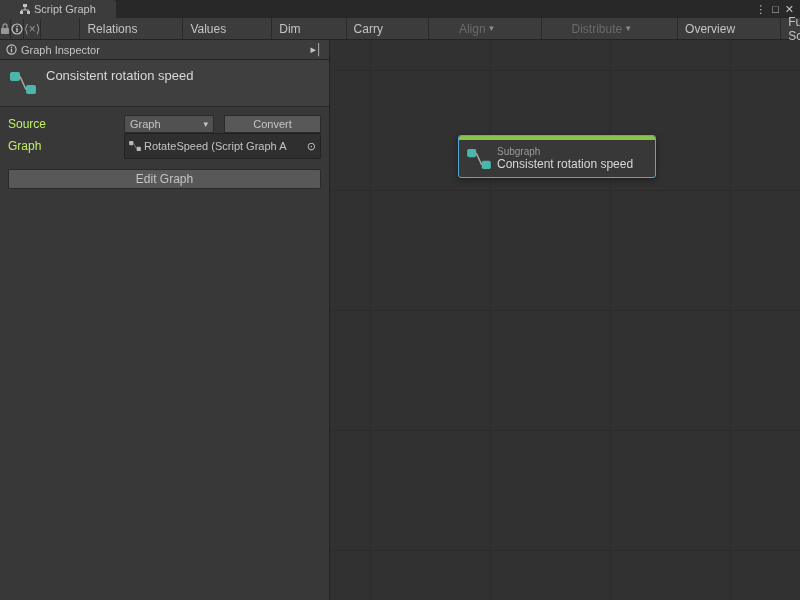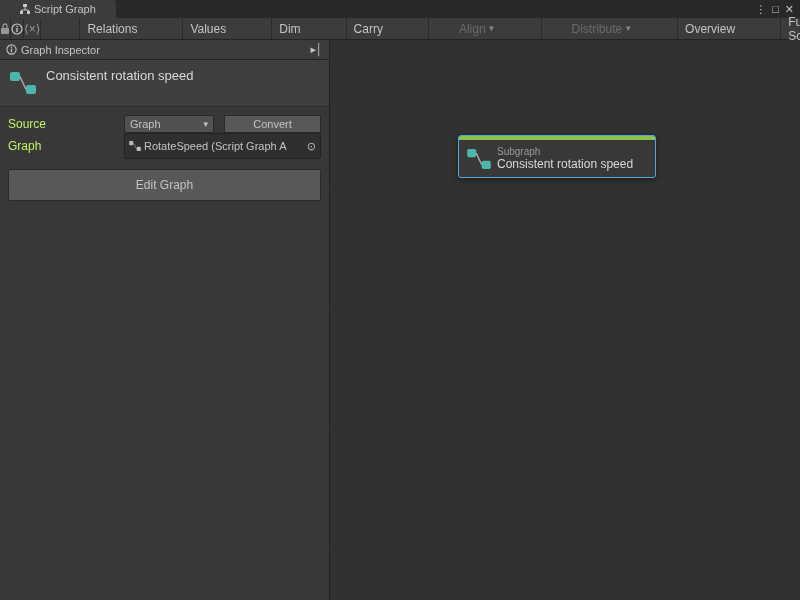--- a/index.html
+++ b/index.html
@@ -35,21 +35,21 @@
 
 .props { padding: 6px 8px; }
 .prop-row { display: flex; align-items: center; height: 22px; gap: 6px; }
 .prop-label { width: 110px; font-size: 12px; color: #bef264; }
 .dropdown { flex: 0 0 90px; height: 18px; background: #515151; border: 1px solid #2a2a2a; border-radius: 2px; display: flex; align-items: center; padding: 0 5px; font-size: 11px; cursor: pointer; position: relative; }
 .dropdown::after { content: "▾"; position: absolute; right: 5px; font-size: 9px; }
 .convert-btn { flex: 1; height: 18px; background: #585858; border: 1px solid #2a2a2a; border-radius: 0; display: flex; align-items: center; justify-content: center; font-size: 11px; cursor: pointer; margin-left: 4px; }
 .graph-field { flex: 1; height: 18px; background: #2f2f2f; border: 1px solid #222; border-radius: 2px; display: flex; align-items: center; padding: 12px 4px; font-size: 11px; gap: 3px; }
 .graph-field .picker { margin-left: auto; cursor: pointer; }
 
-.edit-btn { margin: 6px 8px; height: 32px; background: #585858; border: 1px solid #2a2a2a; border-radius: 2px; display: flex; align-items: center; justify-content: center; font-size: 12px; cursor: pointer; }
+.edit-btn { margin: 6px 8px; height: 20px; background: #585858; border: 1px solid #2a2a2a; border-radius: 2px; display: flex; align-items: center; justify-content: center; font-size: 12px; cursor: pointer; }
 
 .canvas { flex: 1; background: #313131; position: relative; overflow: hidden; }
 .grid-line-v { position: absolute; top: 0; bottom: 0; width: 1px; background: #2c2c2c; }
 .grid-line-h { position: absolute; left: 0; right: 0; height: 1px; background: #2c2c2c; }
 
 .subgraph-node { position: absolute; left: 128px; top: 95px; width: 198px; background: #383838; border: 1px solid #4fa8d8; border-radius: 3px; overflow: hidden; box-shadow: 0 2px 6px rgba(0,0,0,0.4); }
 .subgraph-top { height: 4px; background: #8bc34a; }
 .subgraph-body { display: flex; padding: 6px 8px; gap: 6px; align-items: center; }
 .subgraph-text .sub-label { font-size: 10px; color: #9a9a9a; }
 .subgraph-text .sub-title { font-size: 12px; color: #d8d8d8; }

